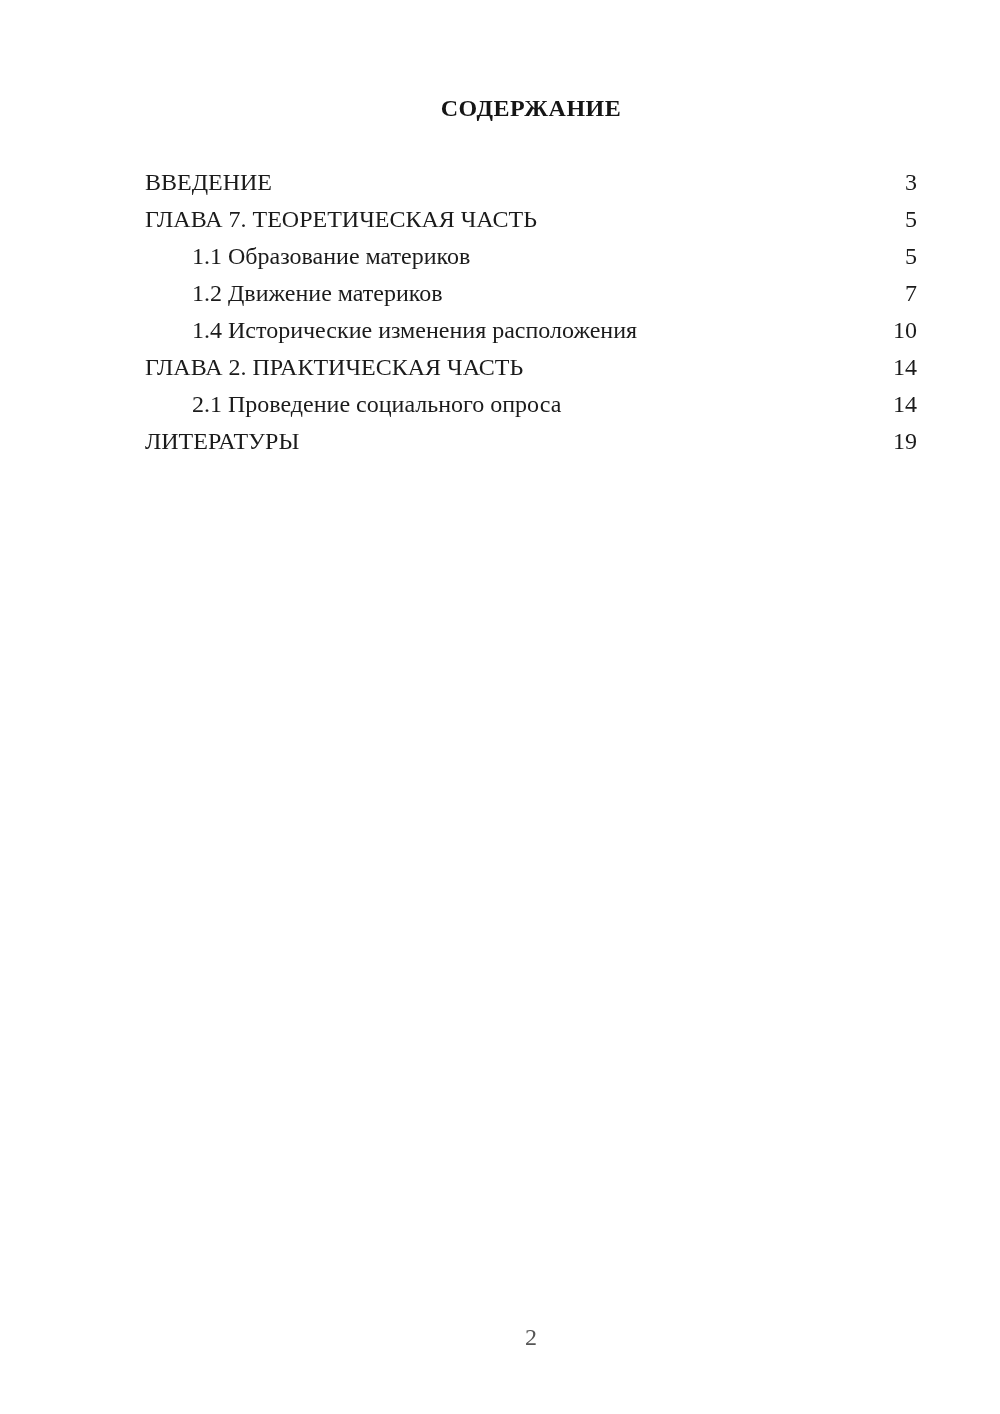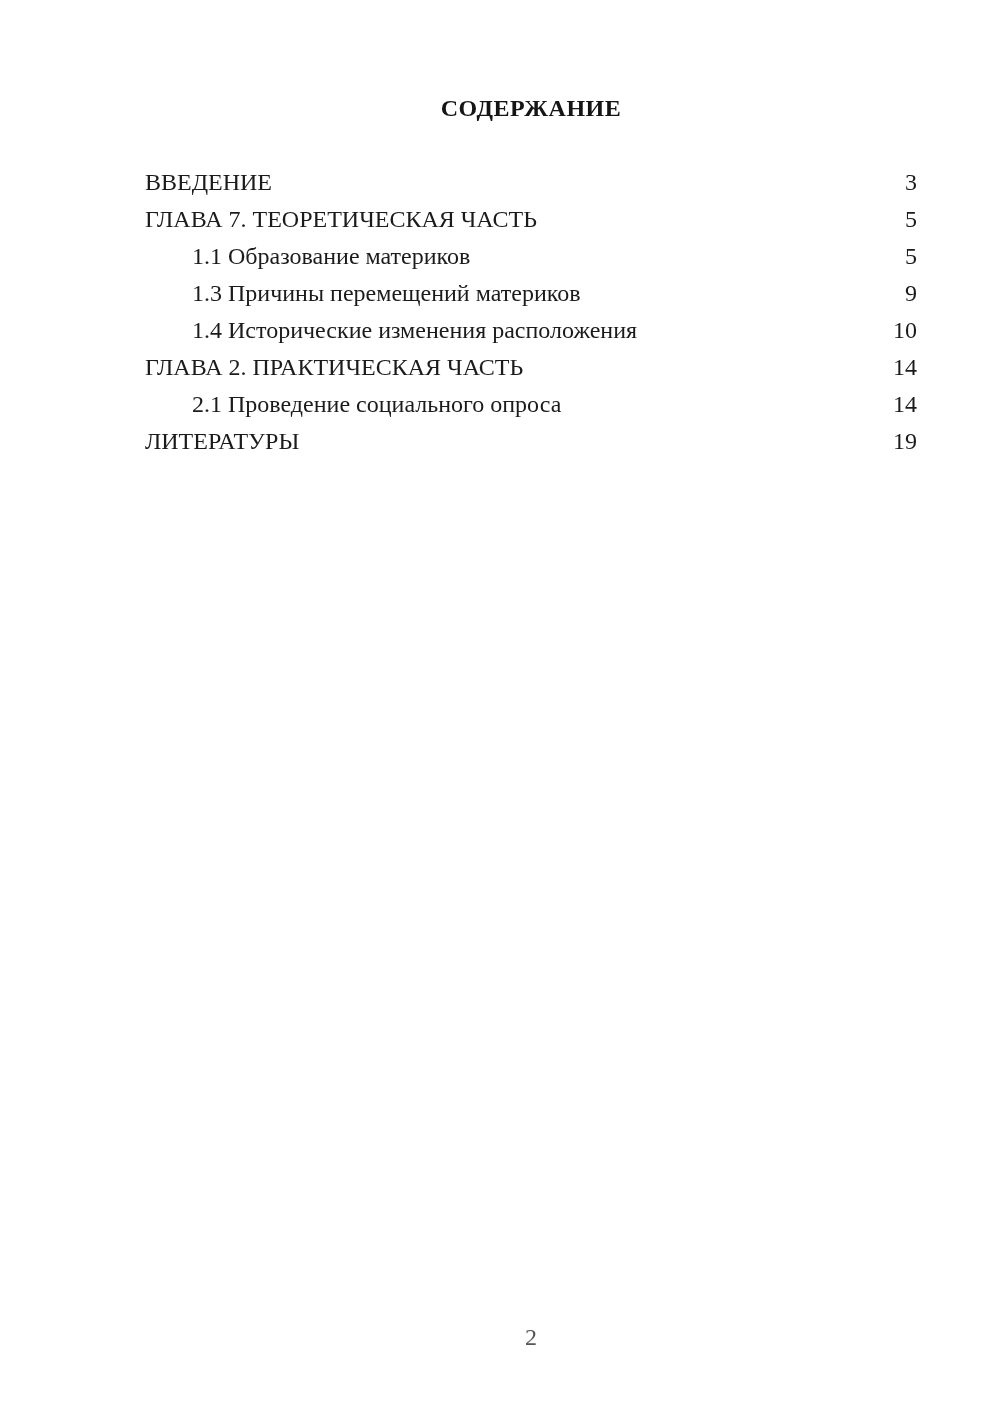--- a/index.html
+++ b/index.html
@@ -86,22 +86,22 @@
         </div>
         <div class="toc-row level-0">
           <span class="toc-label">ГЛАВА 7. ТЕОРЕТИЧЕСКАЯ ЧАСТЬ</span>
           <span class="toc-page">5</span>
         </div>
         <div class="toc-row level-1">
           <span class="toc-label">1.1 Образование материков</span>
           <span class="toc-page">5</span>
         </div>
         <div class="toc-row level-1">
-          <span class="toc-label">1.3 Причины перемещений материков</span>
-          <span class="toc-page">9</span>
+          <span class="toc-label">1.2 Движение материков</span>
+          <span class="toc-page">7</span>
         </div>
         <div class="toc-row level-1">
           <span class="toc-label">1.4 Исторические изменения расположения</span>
           <span class="toc-page">10</span>
         </div>
         <div class="toc-row level-0">
           <span class="toc-label">ГЛАВА 2. ПРАКТИЧЕСКАЯ ЧАСТЬ</span>
           <span class="toc-page">14</span>
         </div>
         <div class="toc-row level-1">

